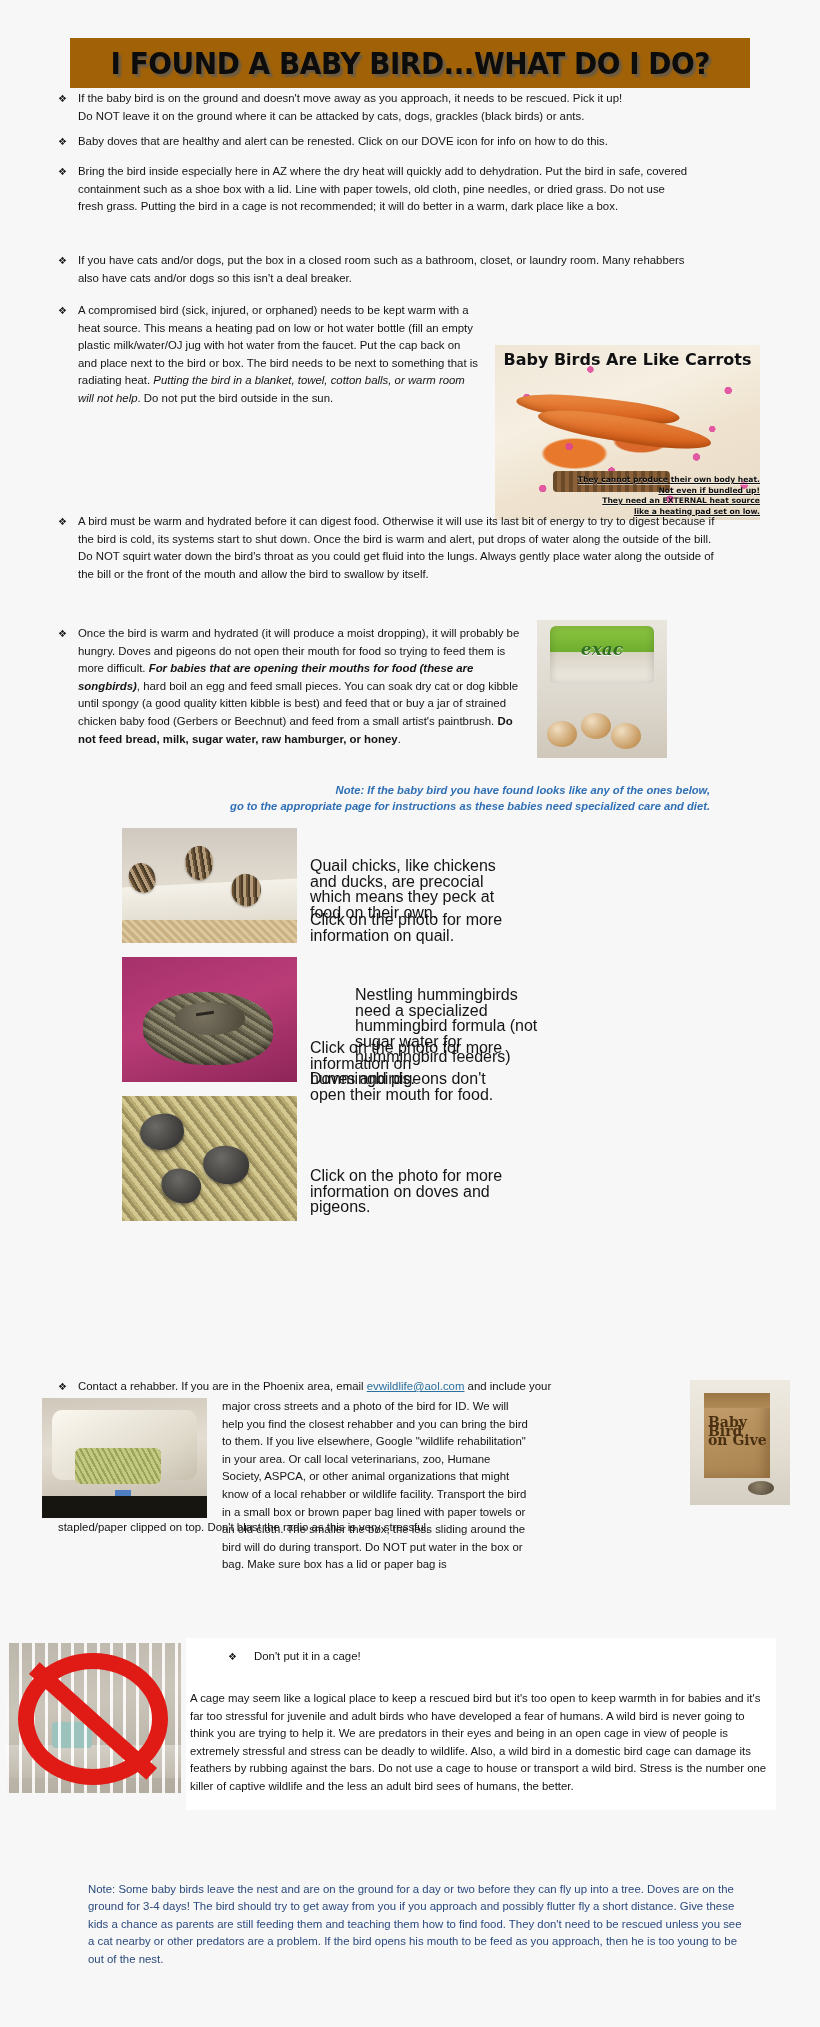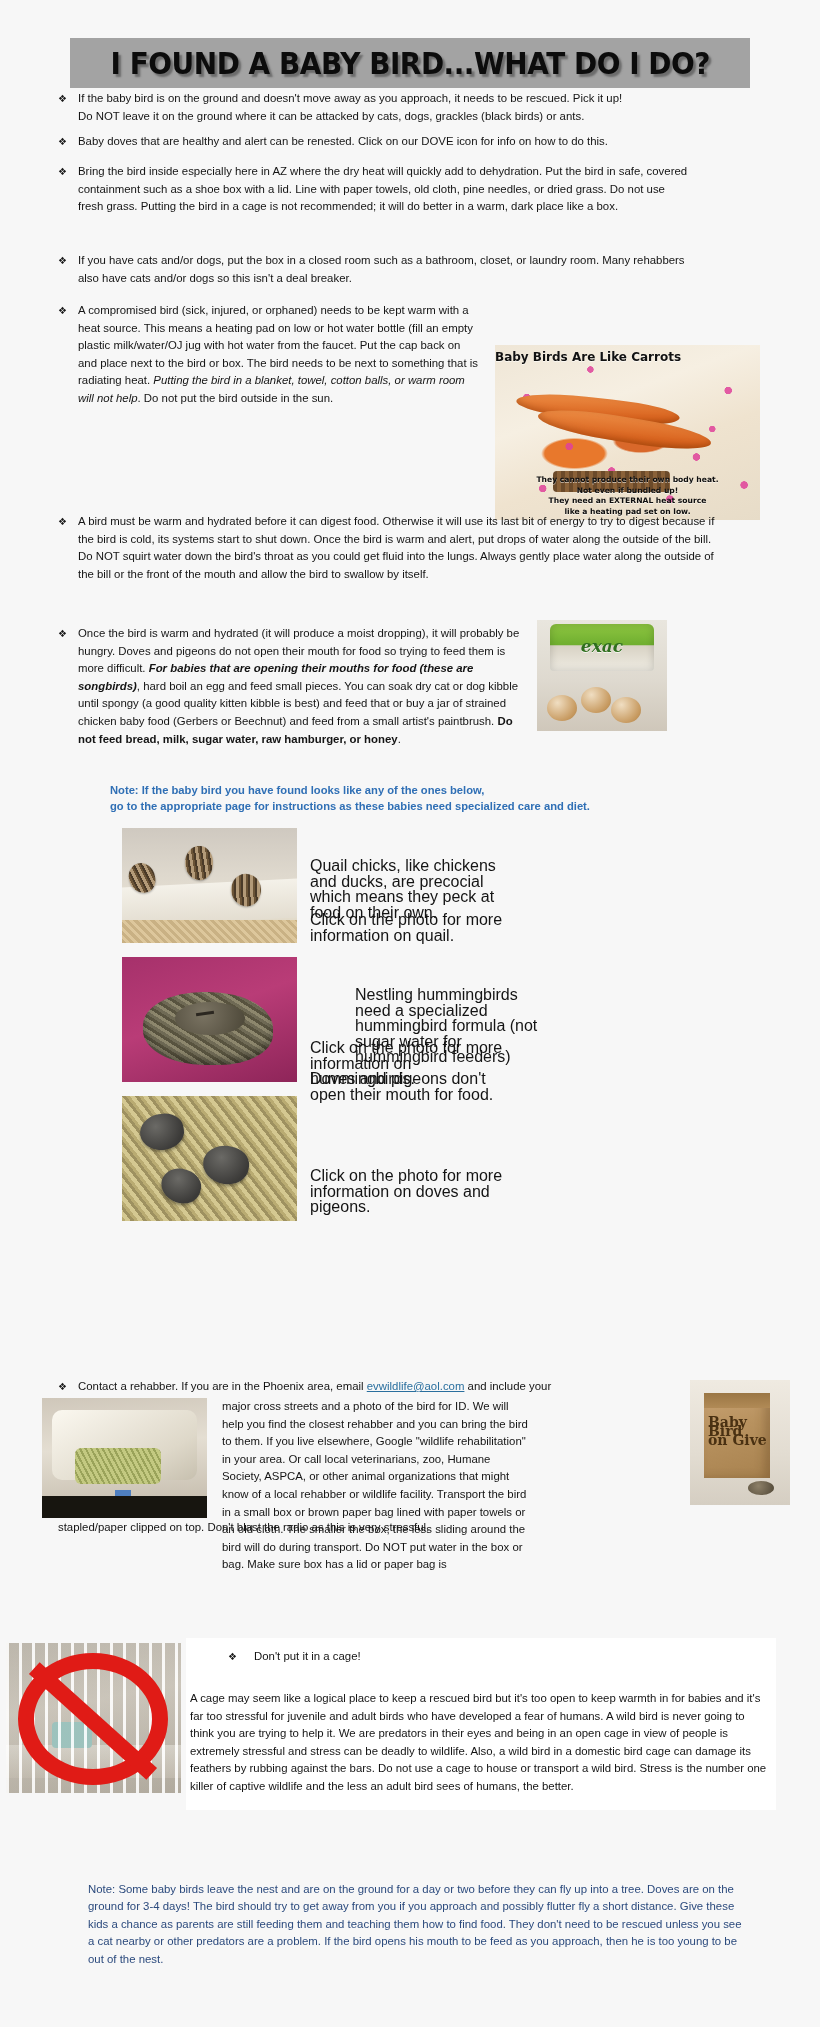--- a/index.html
+++ b/index.html
@@ -16,21 +16,21 @@
     height:2027px;
     background:#f7f7f7;
     overflow:hidden;
   }
 
   
   .title-banner{
     position:absolute;
     left:70px; top:38px;
     width:680px; height:50px;
-    background:#a3a3a3;
+    background:#a16207;
     display:flex; align-items:center; justify-content:center;
   }
   .title-text{
     font-family:"DejaVu Sans", sans-serif;
     font-weight:bold;
     font-size:30px;
     letter-spacing:-0.5px;
     color:#0c0c0c;
     transform:scaleX(0.93);
     text-shadow:3px 3px 2px rgba(90,90,90,0.75);
@@ -60,23 +60,24 @@
     display:block;
   }
   b,strong{font-weight:bold;}
   i,em{font-style:italic;}
 
   
   .blue-note{
     position:absolute;
     color:#2f6fb5;
     font-weight:bold;
+    font-style:italic;
     font-size:11.2px;
     line-height:16px;
-    text-align:left;
+    text-align:right;
   }
   .bottom-note{
     position:absolute;
     color:#2b4a7d;
     font-size:11.4px;
     line-height:17.4px;
   }
 
   
   .photo{
@@ -116,35 +117,37 @@
   }
   .carrot-photo .c1{ left:8%; top:30%; width:62%; height:13%; transform:rotate(6deg);}
   .carrot-photo .c2{ left:16%; top:41%; width:66%; height:14%; transform:rotate(9deg);}
   .carrot-photo .basket{
     position:absolute; left:22%; top:72%; width:44%; height:12%;
     background:repeating-linear-gradient(90deg,#6b4a2a 0 4px,#8a6138 4px 8px);
     border-radius:4px;
   }
   .carrot-cap-top{
     position:absolute; top:5px; left:0; right:0;
+    text-align:center;
     font-family:"DejaVu Sans", sans-serif;
-    font-weight:bold; font-size:12px; color:#111;
+    font-weight:bold; font-size:16px; color:#111;
     text-shadow:0 1px 0 rgba(255,255,255,.6);
   }
   .carrot-cap-bottom{
     position:absolute; bottom:3px; left:0; right:0;
-    text-align:center;
+    text-align:right;
     font-family:"DejaVu Sans", sans-serif;
     font-weight:bold; font-size:7.6px; line-height:10.5px; color:#0e0e0e;
     text-shadow:0 1px 0 rgba(255,255,255,.55);
+    text-decoration:underline;
   }
 
   
   .exact-photo{
-    left:537px; top:620px; width:130px; height:111px;
+    left:537px; top:620px; width:130px; height:138px;
     background:linear-gradient(180deg,#e9e6de 0%,#ded9cf 55%,#cfc7ba 100%);
   }
   .exact-photo .tub{
     position:absolute; left:10%; top:4%; width:80%; height:42%;
     border-radius:6px 6px 4px 4px;
     background:linear-gradient(180deg,#8ec641 0%,#6fae2f 45%,#d8d2c4 46%,#efece3 100%);
     box-shadow:inset 0 0 8px rgba(0,0,0,.18);
   }
   .exact-photo .tub-label{
     position:absolute; left:0; right:0; top:14%;

